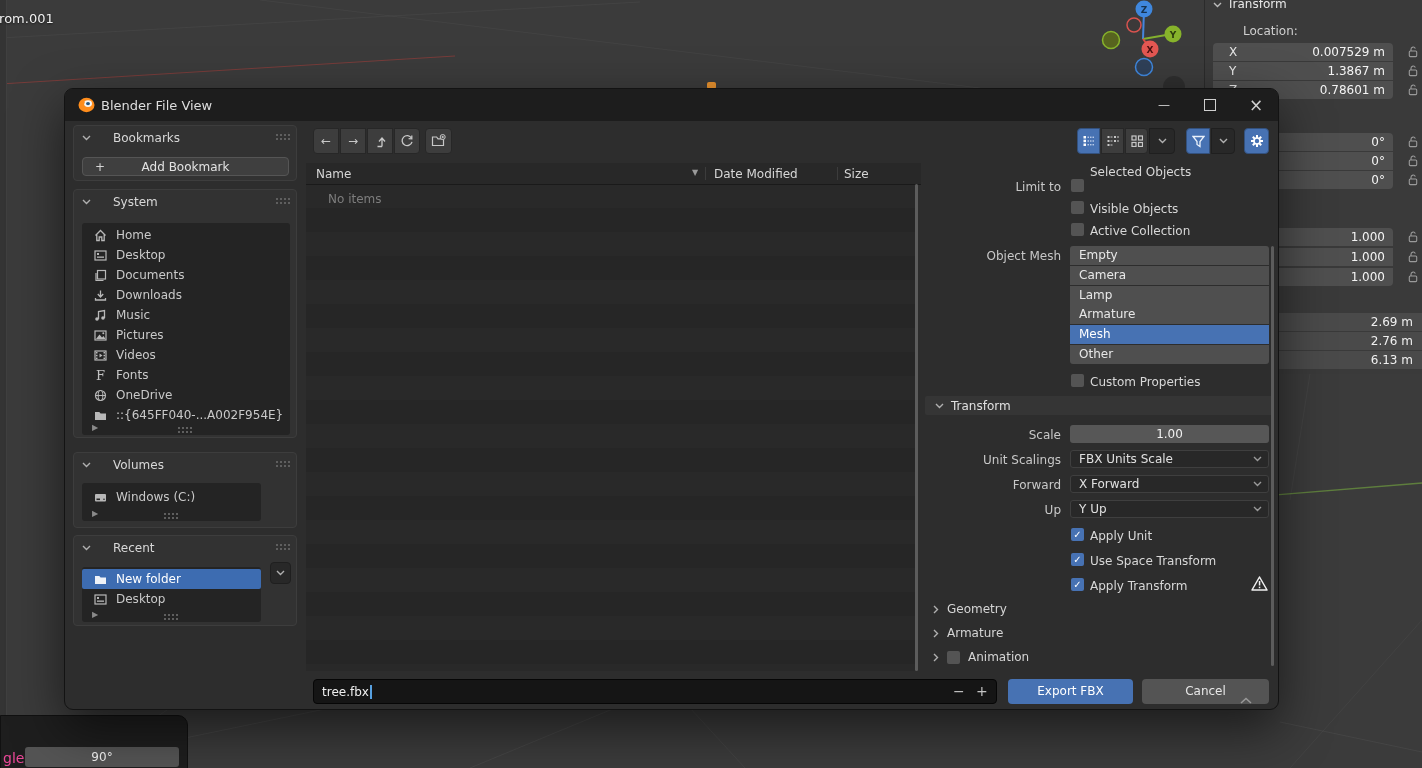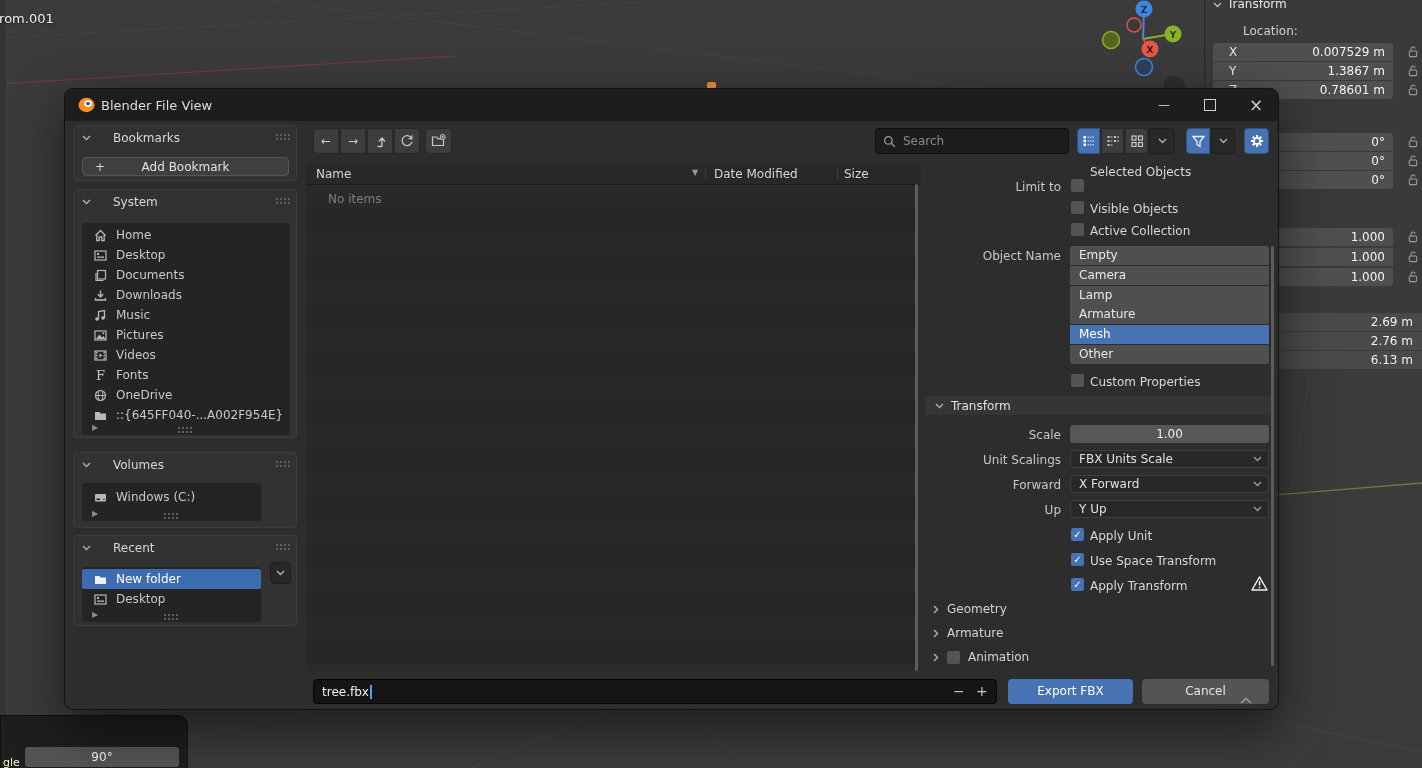--- a/index.html
+++ b/index.html
@@ -22,21 +22,21 @@
   .nfield .ax{position:absolute;left:16px;color:#e6e6e6;}
   .nfield .val{position:absolute;right:8px;}
   .nfield.top{border-radius:4px 4px 0 0;}
   .nfield.bot{border-radius:0 0 4px 4px;}
   .dimfield{position:absolute;left:8px;width:212px;height:18px;background:#4a4a4a;color:#f0f0f0;font-size:12px;line-height:18px;}
   .dimfield .val{position:absolute;right:12px;}
   .lockw{position:absolute;left:203px;}
   
   #redo{left:0;top:715px;width:186px;height:53px;background:#1e1e1e;border:1px solid #111;
         border-top-right-radius:10px;z-index:5;}
-  #redo .lab{position:absolute;left:2px;top:40px;font-size:11px;color:#fef9c3;}
+  #redo .lab{position:absolute;left:2px;top:34px;font-size:14px;color:#ec4899;}
   #redo .fld{position:absolute;left:24px;top:31px;width:154px;height:20px;background:#545454;border-radius:3px;
              text-align:center;line-height:20px;font-size:12px;color:#f0f0f0;}
   
   #dlg{left:64px;top:88px;width:1213px;height:620px;background:#2d2d2d;border:1px solid #131313;
        border-radius:9px;box-shadow:0 18px 50px rgba(0,0,0,.55);z-index:10;font-size:12px;}
   #titlebar{position:absolute;left:0;top:0;width:100%;height:32px;background:#1d1d1d;border-radius:8px 8px 0 0;}
   #titlebar .title{position:absolute;left:36px;top:9px;font-size:13px;color:#dedede;}
   .winbtn{position:absolute;top:4px;width:30px;height:24px;text-align:center;line-height:24px;color:#cfcfcf;}
   
   .tbtn{position:absolute;top:39px;height:26px;background:#3d3d3d;border:1px solid #272727;box-sizing:border-box;
@@ -272,27 +272,20 @@
           <path d="M11.5 4.2 A5 5 0 1 0 12 7.8" fill="none" stroke="#c8c8c8" stroke-width="1.3"></path>
           <path d="M11.8 1.5 L11.8 4.8 L8.6 4.6" fill="none" stroke="#c8c8c8" stroke-width="1.3"></path>
         </svg>
     </div>
     <div class="tbtn rA" style="left:360px;width:27px">
       <svg width="15" height="14" viewBox="0 0 15 14">
           <path d="M1.5 4 V11.5 H12.5 V4.8 H7 L5.6 3 H1.5 Z" fill="none" stroke="#c8c8c8" stroke-width="1.2"></path>
           <circle cx="11.7" cy="3" r="2.5" fill="#3d3d3d" stroke="#c8c8c8" stroke-width="1"></circle>
           <path d="M11.7 1.8 V4.2 M10.5 3 H12.9" stroke="#c8c8c8" stroke-width="1"></path>
         </svg>
-    </div>
-    <div class="tfield" style="left:810px;width:194px;padding-left:7px;gap:7px">
-      <svg width="13" height="13" viewBox="0 0 13 13">
-          <circle cx="5.4" cy="5.4" r="3.8" fill="none" stroke="#9a9a9a" stroke-width="1.3"></circle>
-          <line x1="8.3" y1="8.3" x2="11.7" y2="11.7" stroke="#9a9a9a" stroke-width="1.3"></line>
-        </svg>
-      <span style="color:#8a8a8a">Search</span>
     </div>
 
     <div class="tbtn rL seg active" style="left:1012px;width:23px">
       <svg width="12" height="12" viewBox="0 0 12 12">
           <g fill="#fff">
             <rect x="0.5" y="1" width="2.5" height="2.5"></rect>
             <rect x="0.5" y="8.5" width="2.5" height="2.5"></rect>
             <rect x="0.5" y="4.7" width="2.5" height="2.5"></rect>
           </g>
           <g stroke="#e8f0ff" stroke-width="1" stroke-dasharray="1.5 1">
@@ -537,21 +530,21 @@
     <div class="abs" style="left:856px;top:74px;width:357px;height:508px;background:#2d2d2d"></div>
 
     <div class="optlabel" style="left:856px;top:91px;width:140px">Limit to</div>
     <div class="cb" style="left:1006px;top:90px"></div>
     <div class="cblab" style="left:1025px;top:76px">Selected Objects</div>
     <div class="cb" style="left:1006px;top:112px"></div>
     <div class="cblab" style="left:1025px;top:113px">Visible Objects</div>
     <div class="cb" style="left:1006px;top:134px"></div>
     <div class="cblab" style="left:1025px;top:135px">Active Collection</div>
 
-    <div class="optlabel" style="left:856px;top:160px;width:140px">Object Name</div>
+    <div class="optlabel" style="left:856px;top:160px;width:140px">Object Mesh</div>
     <div class="otype" style="top:157px;border-radius:3px 3px 0 0">Empty</div>
     <div class="otype" style="top:177px">Camera</div>
     <div class="otype" style="top:197px">Lamp</div>
     <div class="otype" style="top:216px">Armature</div>
     <div class="otype sel" style="top:236px">Mesh</div>
     <div class="otype" style="top:256px;border-radius:0 0 3px 3px">Other</div>
 
     <div class="cb" style="left:1006px;top:285px"></div>
     <div class="cblab" style="left:1025px;top:286px">Custom Properties</div>
 

